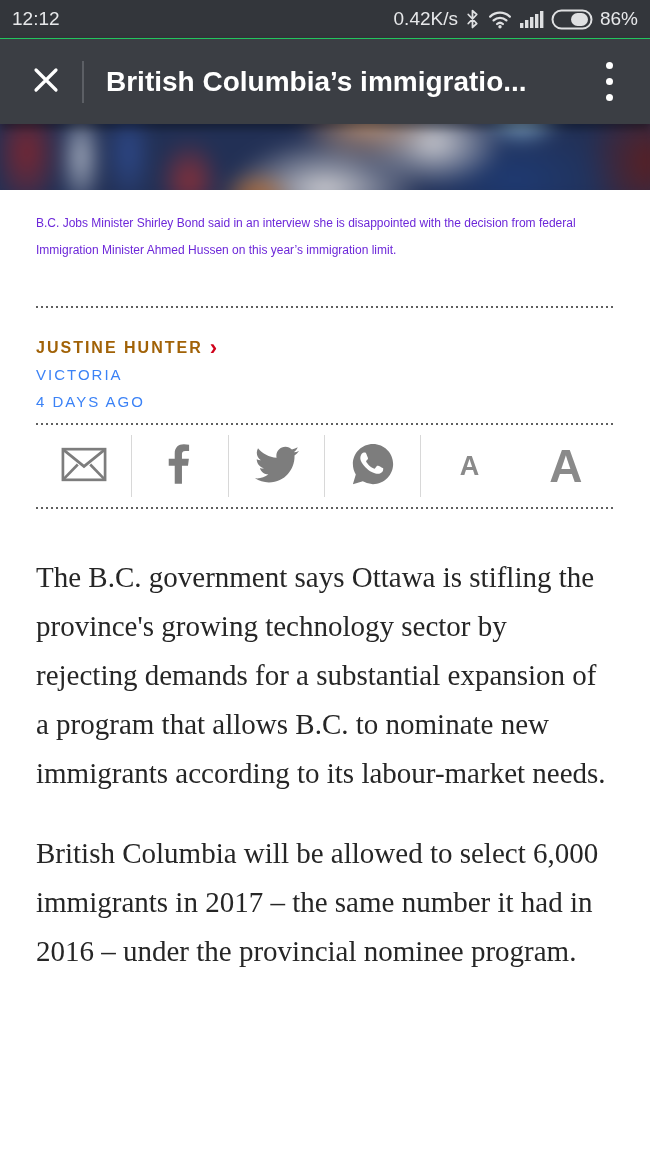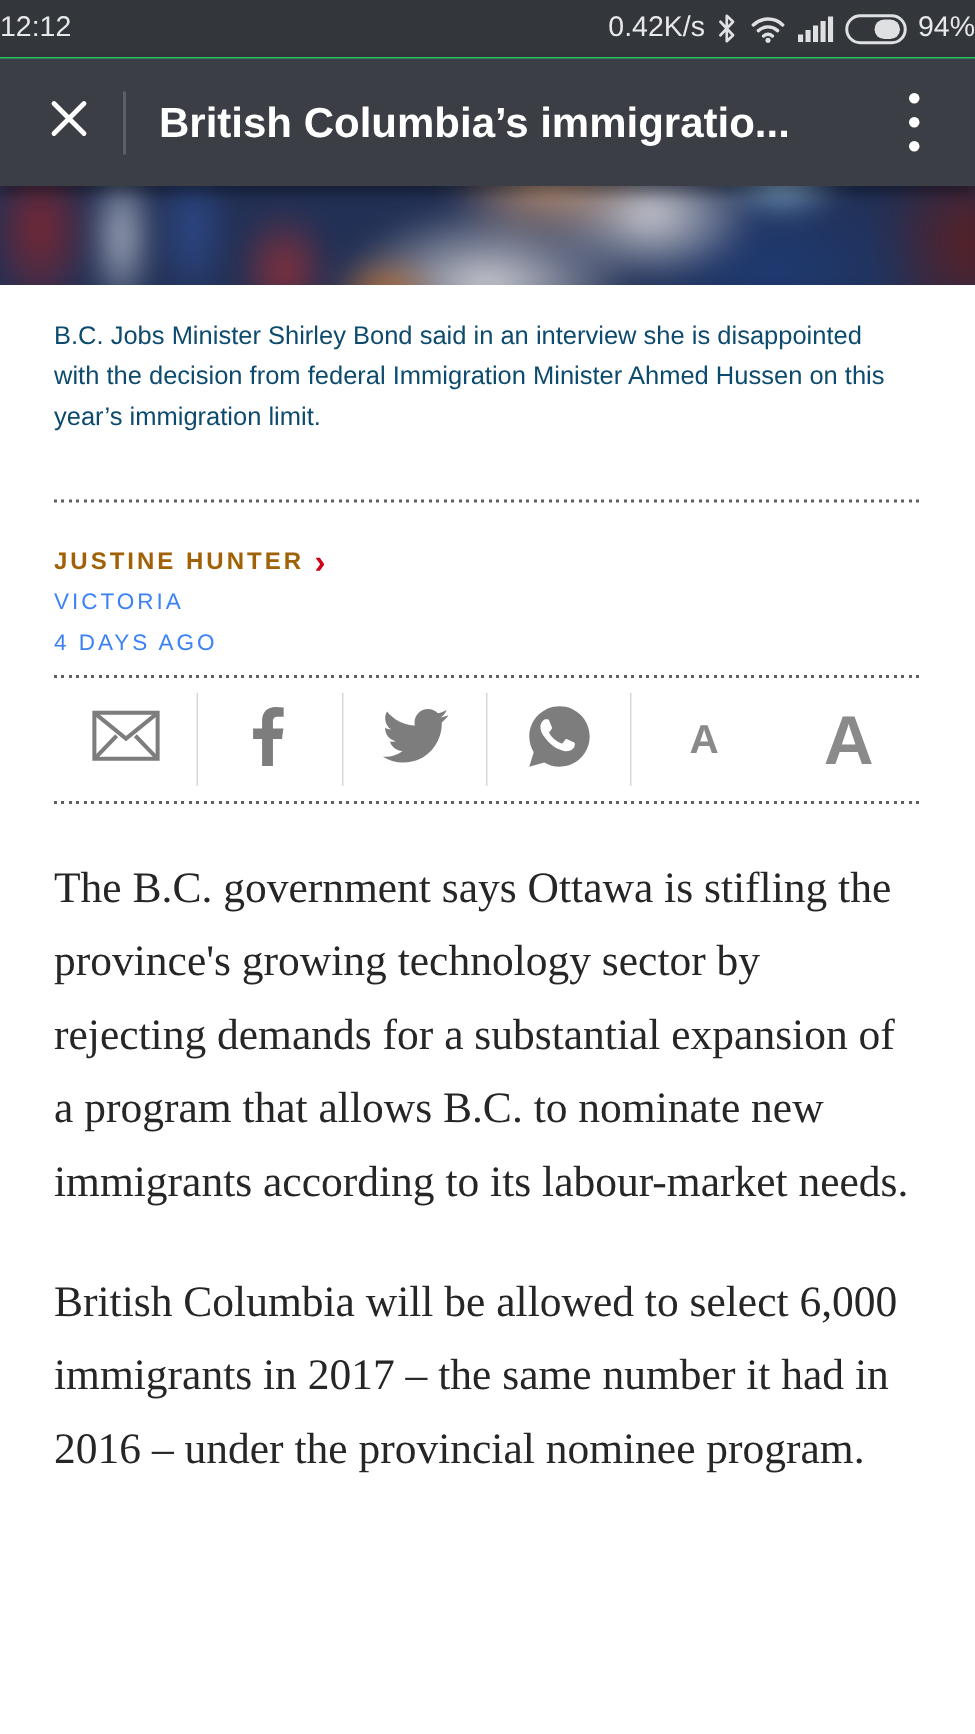--- a/index.html
+++ b/index.html
@@ -9,21 +9,21 @@
     --text-dark:#262626;
     --text-gray:#6b6b6b;
     --icon-gray:#7d7d7d;
     --dot-gray:#5f5f5f;
   }
   *{box-sizing:border-box;margin:0;padding:0}
   html,body{width:650px;height:1156px;background:#ffffff;overflow:hidden;
     font-family:"Liberation Sans",sans-serif;}
   
   .statusbar{height:38px;background:var(--statusbar-bg);display:flex;align-items:center;
-    padding:0 0;color:#e7e8ea;font-size:19px;}
+    padding:0 12px;color:#e7e8ea;font-size:19px;}
   .statusbar .time{flex:0 0 auto}
   .statusbar .spacer{flex:1}
   .statusbar .right{display:flex;align-items:center;gap:7px}
   .sicon{display:inline-flex;align-items:flex-end}
   
   .appbar{height:86px;background:var(--appbar-bg);display:flex;align-items:center;
     padding:0 24px;border-top:1px solid #22c55e;box-shadow:0 5px 8px rgba(0,0,0,.35);
     position:relative;z-index:2;}
   .close-btn{width:44px;height:44px;display:flex;align-items:center;justify-content:center;cursor:pointer}
   .vdivider{width:2px;height:42px;background:#5c5f65;margin:0 22px 0 14px}
@@ -43,39 +43,39 @@
       radial-gradient(55px 45px at 40% 95%, #c2702e 0%, rgba(194,112,46,0) 70%),
       radial-gradient(100px 60px at 56% 12%, #c59878 0%, rgba(197,152,120,0) 70%),
       radial-gradient(130px 75px at 50% 88%, #d6d5d8 0%, rgba(214,213,216,0) 75%),
       radial-gradient(95px 60px at 66% 35%, #cfcfd4 0%, rgba(207,207,212,0) 75%),
       radial-gradient(60px 40px at 79% 8%, #9cc8e4 0%, rgba(156,200,228,0) 70%),
       radial-gradient(140px 85px at 78% 75%, #1e3a72 0%, rgba(30,58,114,0) 75%),
       radial-gradient(90px 100px at 98% 55%, #5a1f22 0%, rgba(90,31,34,0) 75%),
       #223055;}
   
   .content{padding:0 36px}
-  .caption{margin-top:20px;font-size:17px;line-height:27px;color:#0c4a6e;max-width:570px}
+  .caption{margin-top:20px;font-size:12px;line-height:27px;color:#6d28d9;max-width:570px}
   .credit{margin-top:18px;font-size:15px;letter-spacing:2px;color:#6e6e6e;line-height:20px}
   .dotted{height:2px;margin-top:42px;
     background:repeating-linear-gradient(90deg,var(--dot-gray) 0 2px,transparent 2px 5px)}
   .byline{margin-top:26px;margin-bottom:8px}
   .byline .author-row{display:flex;align-items:center;line-height:27px;cursor:pointer;width:max-content}
   .byline .author{font-size:16px;font-weight:bold;letter-spacing:2px;color:#a16207}
   .byline .chev{color:var(--accent-red);font-size:22px;font-weight:bold;margin-left:7px;line-height:1}
   .byline .meta{font-size:15px;letter-spacing:2px;color:#3b82f6;line-height:27px}
   .dotted.tight{margin-top:0}
   .share-row{height:82px;display:flex;align-items:center}
   .share-cell{flex:1;height:100%;display:flex;align-items:center;justify-content:center;
     position:relative;cursor:pointer}
   .share-cell.sep::after{content:'';position:absolute;right:0;top:10px;bottom:10px;width:1px;
     background:#d8d8d8}
   .font-a-small{font-size:27px;font-weight:bold;color:#8a8a8a}
   .font-a-large{font-size:46px;font-weight:bold;color:#8a8a8a}
   
-  .article-body{margin-top:32px;font-family:"Liberation Serif",serif;color:var(--text-dark)}
+  .article-body{margin-top:44px;font-family:"Liberation Serif",serif;color:var(--text-dark)}
   .article-body p{font-size:29px;line-height:49px;margin-bottom:31px;max-width:578px}
 </style>
 </head>
 <body>
 
 <div class="statusbar">
   <span class="time">12:12</span>
   <span class="spacer"></span>
   <div class="right">
     <span>0.42K/s</span>
@@ -100,21 +100,21 @@
         <rect x="15" y="4" width="3.4" height="14"></rect>
         <rect x="20" y="1" width="3.4" height="17"></rect>
       </svg>
     </span>
     <span class="sicon">
       <svg width="42" height="21" viewBox="0 0 42 21">
         <rect x="1.5" y="1.5" width="39" height="18" rx="9" fill="none" stroke="#dfe0e2" stroke-width="2"></rect>
         <rect x="20" y="4" width="17" height="13" rx="6.5" fill="#dfe0e2"></rect>
       </svg>
     </span>
-    <span>94%</span>
+    <span>86%</span>
   </div>
 </div>
 
 <div class="appbar">
   <div class="close-btn">
     <span>
       <svg width="32" height="32" viewBox="0 0 32 32">
         <path d="M6 6 L26 26 M26 6 L6 26" stroke="#ffffff" stroke-width="3.2" stroke-linecap="round"></path>
       </svg>
     </span>

